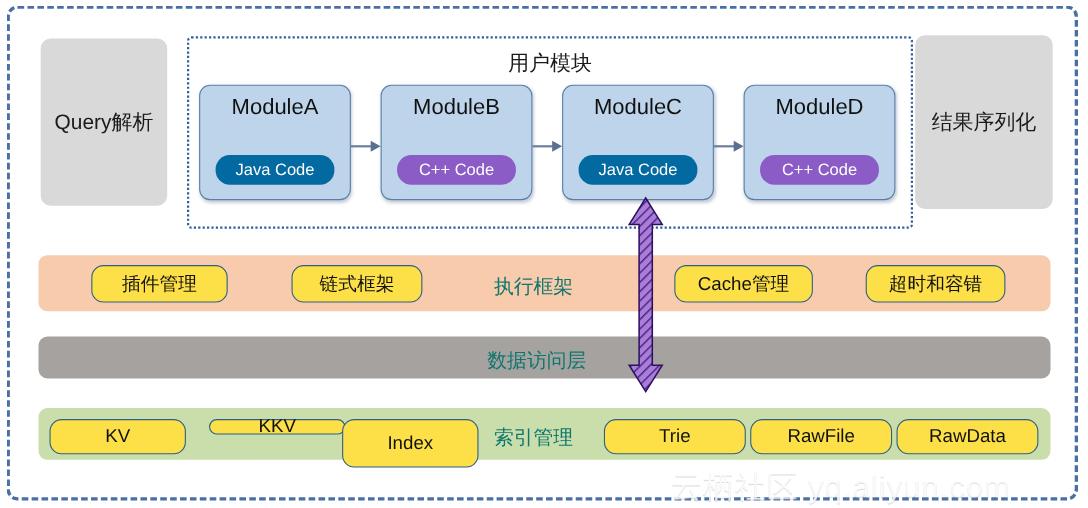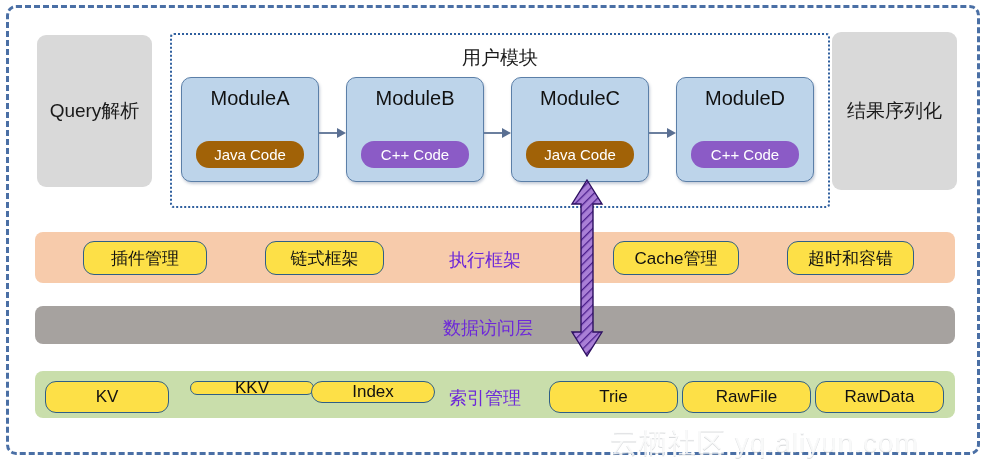--- a/index.html
+++ b/index.html
@@ -93,21 +93,21 @@
     bottom: 13px;
     height: 27px;
     border-radius: 13px;
     display: flex;
     align-items: center;
     justify-content: center;
     font-size: 15px;
     color: #ffffff;
     box-sizing: border-box;
   }
-  .badge.java { background: #a16207; text-align: right; }
+  .badge.java { background: #0369a1; text-align: right; }
   .badge.cpp  { background: #8b5bc6; }
 
   #mod-a { left: 181px; }
   #mod-b { left: 346px; }
   #mod-c { left: 511px; }
   #mod-d { left: 676px; }
 
   
   .connector {
     position: absolute;
@@ -144,21 +144,21 @@
     border-radius: 8px;
     box-sizing: border-box;
   }
   #band-exec  { top: 232px; height: 51px; background: #f7cbab; }
   #band-data  { top: 306px; height: 38px; background: #a6a29f; }
   #band-index { top: 371px; height: 47px; background: #c9deab; }
 
   .band-label {
     position: absolute;
     font-size: 18px;
-    color: #6d28d9;
+    color: #0f766e;
     white-space: nowrap;
     z-index: 3;
   }
   #label-exec  { left: 449px; top: 248px; }
   #label-data  { left: 443px; top: 316px; }
   #label-index { left: 449px; top: 386px; }
 
   
   .pill {
     position: absolute;
@@ -174,21 +174,21 @@
     z-index: 2;
   }
   
   #pill-plugin  { left: 83px;  top: 241px; width: 124px; height: 34px; }
   #pill-chain   { left: 265px; top: 241px; width: 119px; height: 34px; }
   #pill-cache   { left: 613px; top: 241px; width: 126px; height: 34px; }
   #pill-timeout { left: 787px; top: 241px; width: 127px; height: 34px; }
   
   #pill-kv      { left: 45px;  top: 381px; width: 124px; height: 32px; }
   #pill-kkv     { left: 190px; top: 381px; width: 124px; height: 14px; }
-  #pill-index   { left: 311px; top: 381px; width: 124px; height: 22px; }
+  #pill-index   { left: 311px; top: 381px; width: 124px; height: 44px; }
   #pill-trie    { left: 549px; top: 381px; width: 129px; height: 32px; }
   #pill-rawfile { left: 682px; top: 381px; width: 129px; height: 32px; }
   #pill-rawdata { left: 815px; top: 381px; width: 129px; height: 32px; }
 
   
   #vert-arrow {
     position: absolute;
     left: 566px;
     top: 178px;
     width: 42px;

